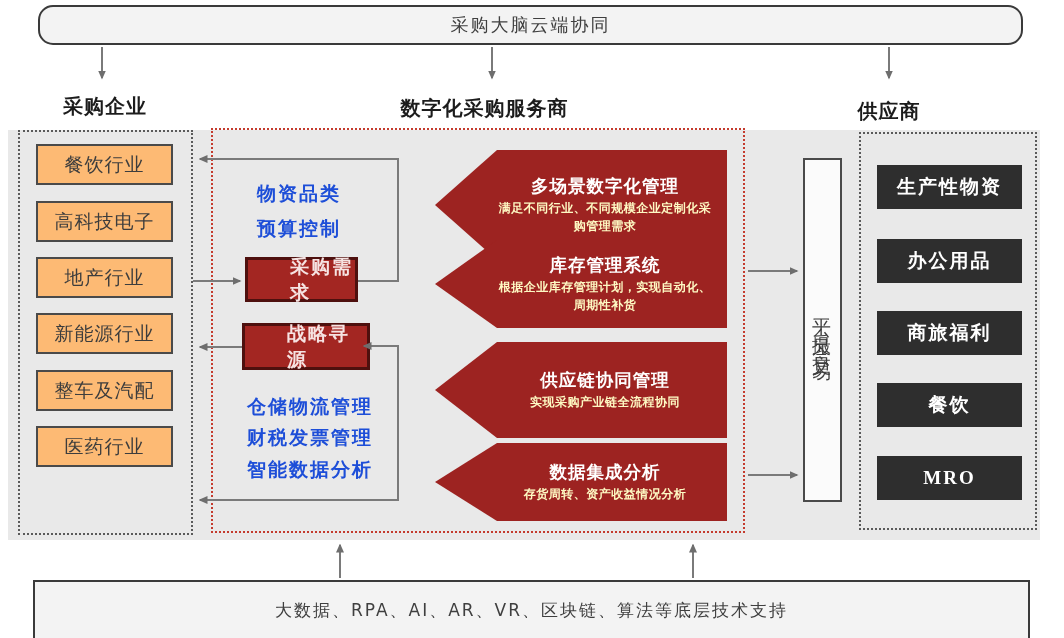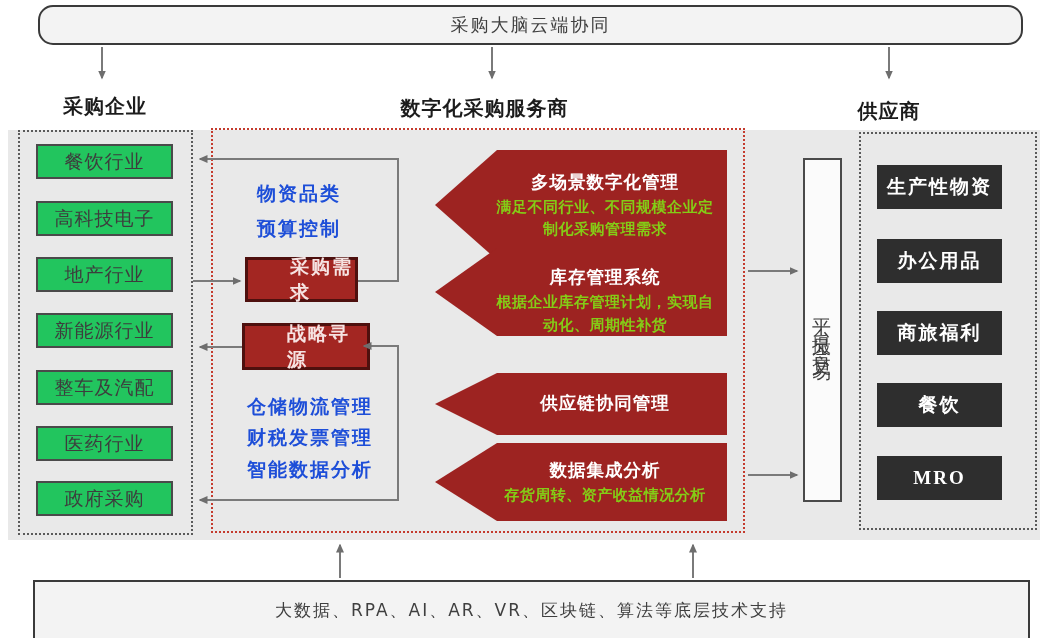--- a/index.html
+++ b/index.html
@@ -11,44 +11,44 @@
     color:#3f3f3f;font-size:18px;letter-spacing:2px;box-sizing:border-box;}
 
   .col-header{position:absolute;font-weight:bold;color:#1c1c1c;font-size:20px;
     letter-spacing:1px;text-align:center;}
 
   .gray-panel{position:absolute;left:8px;top:130px;width:1032px;height:410px;background:#e9e9e9;}
 
   .dotted-box{position:absolute;border:2px dotted #5a5a5a;box-sizing:border-box;}
   .dotted-box.red{border-color:#c43b2e;}
 
-  .buyer-box{position:absolute;left:36px;width:137px;height:35px;background:#22c55e;
+  .buyer-box{position:absolute;left:36px;width:137px;height:41px;background:#fdba74;
     border:2px solid #4a4a4a;box-sizing:border-box;display:flex;align-items:center;
     justify-content:center;font-size:19px;color:#3d3d3d;letter-spacing:1px;}
 
   .red-note{position:absolute;color:#1d4ed8;font-weight:bold;font-size:19px;letter-spacing:2px;}
 
   .red-box{position:absolute;background:#a32622;border:3px solid #4e100e;box-sizing:border-box;
     display:flex;align-items:center;justify-content:center;color:#f6e3e2;
     font-weight:bold;font-size:19px;letter-spacing:2px;padding-left:42px;}
 
   .svc-banner{position:absolute;left:435px;width:292px;background:#9d2321;
     clip-path:polygon(62px 0,100% 0,100% 100%,62px 100%,0 50%);
     display:flex;flex-direction:column;align-items:center;justify-content:center;
     padding-left:58px;padding-right:10px;box-sizing:border-box;text-align:center;}
   .svc-title{color:#ffffff;font-weight:bold;font-size:17.5px;letter-spacing:1px;margin-bottom:2px;}
-  .svc-body{color:#84cc16;font-weight:bold;font-size:15px;line-height:1.5;letter-spacing:0.5px;}
+  .svc-body{color:#fef9c3;font-weight:bold;font-size:12px;line-height:1.5;letter-spacing:0.5px;font-family:Liberation Mono, monospace;}
 
   .platform-box{position:absolute;left:803px;top:158px;width:39px;height:344px;
     background:#fbfbfb;border:2px solid #4a4a4a;box-sizing:border-box;
     display:flex;align-items:center;justify-content:center;}
   .platform-text{writing-mode:vertical-rl;text-orientation:upright;
     font-size:19px;color:#3d3d3d;letter-spacing:9px;}
 
-  .supplier-box{position:absolute;left:877px;width:125px;height:44px;background:#2e2e2e;
+  .supplier-box{position:absolute;left:877px;width:145px;height:44px;background:#2e2e2e;
     display:flex;align-items:center;justify-content:center;color:#ffffff;
     font-weight:bold;font-size:19px;letter-spacing:2px;}
 
   svg.connectors{position:absolute;left:0;top:0;width:1064px;height:638px;pointer-events:none;}
 </style>
 </head>
 <body>
 
 <div id="stage">
 
@@ -62,44 +62,44 @@
 
   <div class="gray-panel"></div>
 
   <div class="dotted-box" style="left:18px;top:130px;width:175px;height:405px;"></div>
   <div class="buyer-box" style="top:144px;">餐饮行业</div>
   <div class="buyer-box" style="top:201px;">高科技电子</div>
   <div class="buyer-box" style="top:257px;font-family:Liberation Mono, monospace;">地产行业</div>
   <div class="buyer-box" style="top:313px;">新能源行业</div>
   <div class="buyer-box" style="top:370px;">整车及汽配</div>
   <div class="buyer-box" style="top:426px;">医药行业</div>
-  <div class="buyer-box" style="top:481px;">政府采购</div>
 
   <div class="dotted-box red" style="left:211px;top:128px;width:534px;height:405px;"></div>
 
   <div class="red-note" style="left:257px;top:181px;">物资品类</div>
   <div class="red-note" style="left:257px;top:216px;">预算控制</div>
 
   <div class="red-box" style="left:245px;top:257px;width:113px;height:45px;">采购需求</div>
   <div class="red-box" style="left:242px;top:323px;width:128px;height:47px;">战略寻源</div>
 
   <div class="red-note" style="left:247px;top:394px;">仓储物流管理</div>
   <div class="red-note" style="left:247px;top:425px;">财税发票管理</div>
   <div class="red-note" style="left:247px;top:457px;">智能数据分析</div>
 
   <div class="svc-banner" style="top:150px;height:110px;">
     <div class="svc-title">多场景数字化管理</div>
     <div class="svc-body">满足不同行业、不同规模企业定制化采购管理需求</div>
   </div>
-  <div class="svc-banner" style="top:248px;height:88px;justify-content:flex-end;">
+  <div class="svc-banner" style="top:240px;height:88px;">
     <div class="svc-title">库存管理系统</div>
     <div class="svc-body">根据企业库存管理计划，实现自动化、周期性补货</div>
   </div>
-  <div class="svc-banner" style="top:373px;height:62px;">
+  <div class="svc-banner" style="top:342px;height:96px;">
     <div class="svc-title">供应链协同管理</div>
+    <div class="svc-body">实现采购产业链全流程协同</div>
   </div>
   <div class="svc-banner" style="top:443px;height:78px;">
     <div class="svc-title">数据集成分析</div>
     <div class="svc-body">存货周转、资产收益情况分析</div>
   </div>
 
   <div class="platform-box">
     <div class="platform-text">平台撮合交易</div>
   </div>
 

